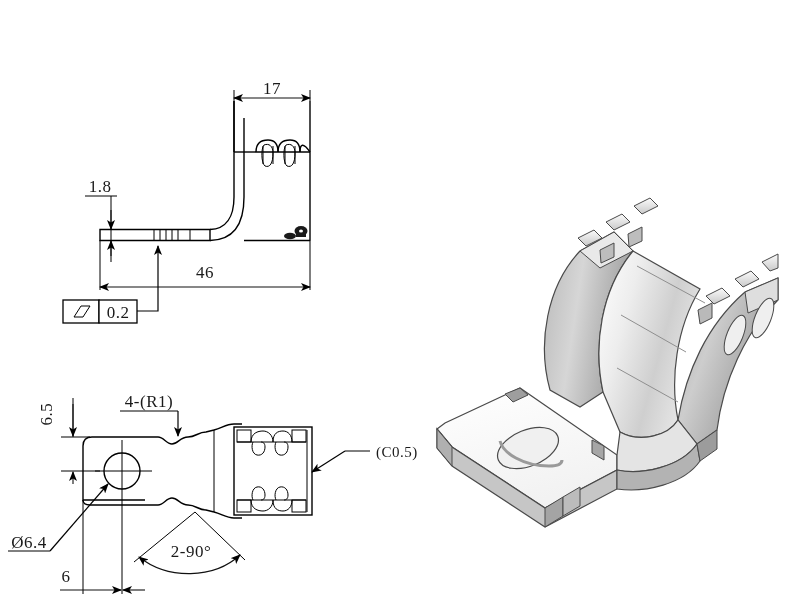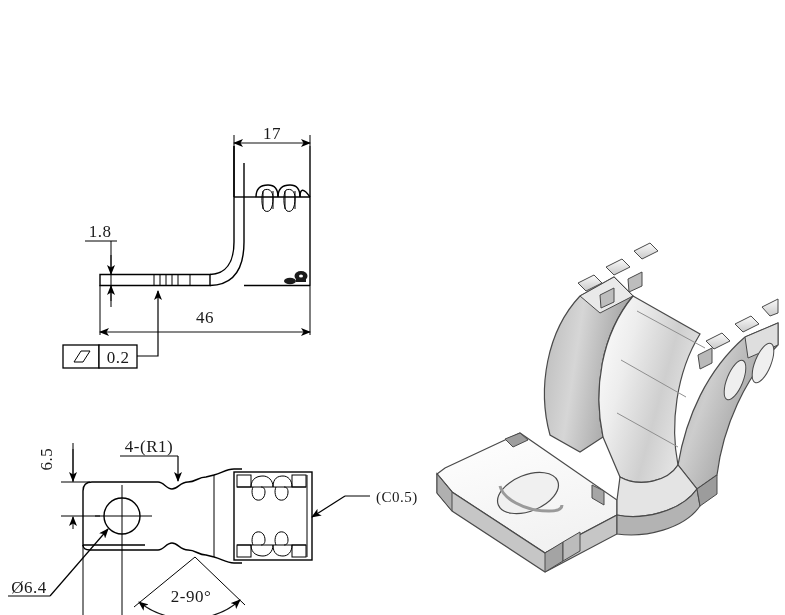--- a/index.html
+++ b/index.html
@@ -3,21 +3,21 @@
 <meta charset="utf-8">
 <style>
   html,body{margin:0;padding:0;background:#ffffff;}
   body{
     width:785px;height:615px;
     font-family:"Liberation Serif", serif;
     color:#000;
     overflow:hidden;
     position:relative;
   }
-  #drawing-root{position:absolute;inset:0;margin-top:45px;}
+  #drawing-root{position:absolute;inset:0;}
   svg{display:block;}
   .dim-text{
     font-family:"Liberation Serif", serif;
     font-size:17px;
     fill:#1a1a1a;
     letter-spacing:0.5px;
   }
   .dim-text-sm{
     font-family:"Liberation Serif", serif;
     font-size:15px;

